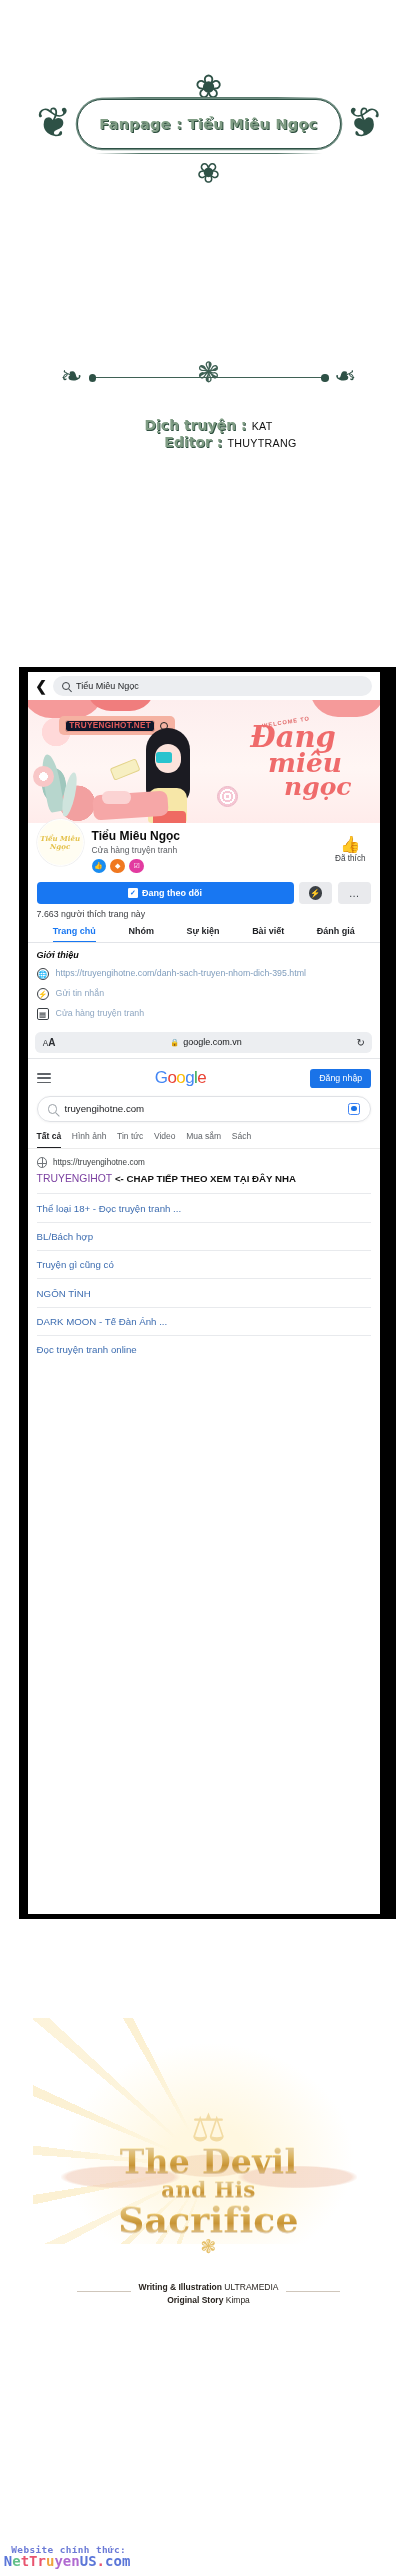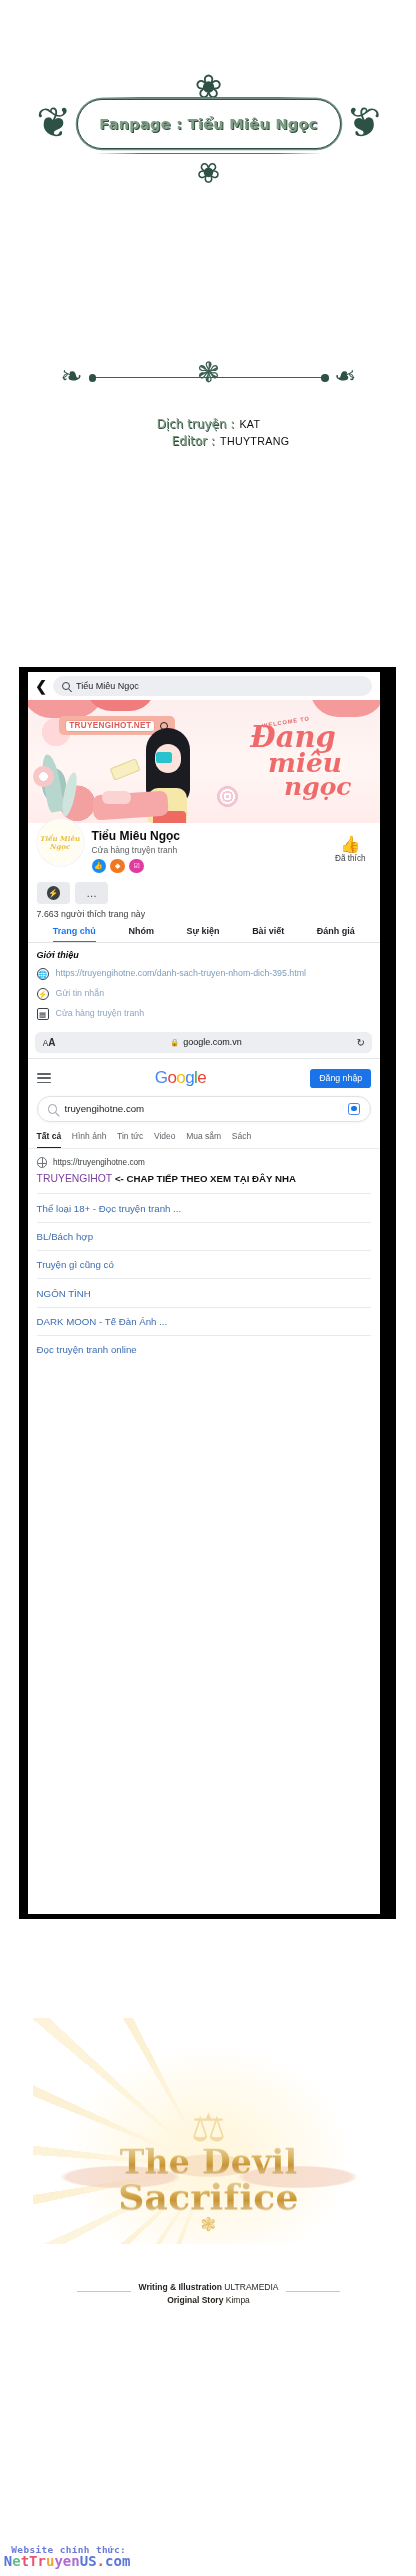--- a/index.html
+++ b/index.html
@@ -68,21 +68,21 @@
 
   .credit-line {
     position: absolute; left: 0; width: 417px;
     display: flex; justify-content: center; align-items: baseline;
     white-space: nowrap;
   }
   .credit-line.l1 { top: 165px; }
   .credit-line.l2 { top: 182px; padding-left: 44px; }
   .credit-label {
     font-family: "DejaVu Sans", sans-serif;
-    font-weight: 400; font-size: 12px; color: #7f9c84;
+    font-weight: 700; font-size: 14px; color: #7f9c84;
     text-shadow: 0.8px 0.8px 0 #2e4f3f, -0.3px -0.3px 0 #eaf2ea;
     margin-right: 5px;
   }
   .credit-value {
     font-family: "Liberation Sans", sans-serif;
     font-weight: 400; font-size: 10.7px; color: #111; letter-spacing: 0.3px;
   }
   .phone-shot {
     position: absolute; left: 19px; top: 667px; width: 377px; height: 1252px;
     background: #000; overflow: hidden;
@@ -125,21 +125,21 @@
   .cov-flower { position:absolute; left:5px; bottom:36px; width:21.4px; height:21.4px; border-radius:50%;
     background: radial-gradient(circle, #fff 0 28%, #f8c7c7 30% 100%); }
   .cov-url {
     position:absolute; left:31px; top:16.4px; height:19px;
     display:flex; align-items:center; gap:5px;
     padding: 0 6.3px; background:#f5b2a2; border-radius:5px;
   }
   .cov-url-text {
     font-family: "Liberation Sans", sans-serif; font-weight:700; font-size:8.2px;
     letter-spacing:0.3px; color:#e05a5a;
-    background:#ffffff; border:0.9px solid #f0a090; border-radius:3.1px; padding:0.6px 3.1px;
+    background:#0f172a; border:0.9px solid #f0a090; border-radius:3.1px; padding:0.6px 3.1px;
   }
   .cov-url-mag { width:8.2px;height:8.2px;border:1.3px solid #222;border-radius:50%; position:relative; }
   .cov-url-mag::after{content:"";position:absolute;right:-3.1px;bottom:-2.5px;width:4.4px;height:1.3px;background:#222;transform:rotate(45deg);}
   .cov-girl { position:absolute; left:113px; top:28px; width:54px; height:96px; }
   .cg-hair { position:absolute; left:5px; top:0; width:44px; height:77px; background:#1b1b22; border-radius:22.6px 22.6px 16.4px 16.4px; }
   .cg-face { position:absolute; left:14px; top:16.4px; width:26.4px; height:29px; background:#fce3dc; border-radius:14px; }
   .cg-cam  { position:absolute; left:15px; top:24px; width:16.4px; height:11.3px; background:#29c3ce; border-radius:2.5px; }
   .cg-body { position:absolute; left:7.5px; top:60px; width:39px; height:35px; background:#f7e7a8; border-radius:10px 10px 3.8px 3.8px; }
   .cg-skirt{ position:absolute; left:12.6px; top:83px; width:33px; height:15px; background:#ef6a62; border-radius:3.8px; }
   .cov-candy { position:absolute; left:83px; top:63px; width:28px; height:12.6px; background:#f7efc2; border:0.9px solid #e3d38a; border-radius:2.5px; transform:rotate(-22deg); }
@@ -412,20 +412,24 @@
           <span class="fb-badge bdg-pink">☑</span>
         </div>
       </div>
       <div class="fb-like-cta">
         <div class="fb-like-icon">👍</div>
         <div class="fb-like-label">Đã thích</div>
       </div>
     </div>
 
     <div class="fb-actions">
+      <div class="fb-follow-btn">
+        <span class="fb-follow-check">✓</span>
+        <span>Đang theo dõi</span>
+      </div>
       <div class="fb-sq-btn">
         <span class="fb-msgr">⚡</span>
       </div>
       <div class="fb-sq-btn">
         <span class="fb-dots">…</span>
       </div>
     </div>
     <div class="fb-likecount">7.663 người thích trang này</div>
 
     <div class="fb-tabs">
@@ -514,20 +518,21 @@
 
   </div>
 </div>
 
 <div class="sec-title">
   <div class="tc-rays"></div>
   <div class="tc-orn"></div>
   <div class="tc-crown">⚖</div>
   <div class="tc-title">
     <div class="tc-l1">The Devil</div>
+    <div class="tc-l2">and His</div>
     <div class="tc-l3">Sacrifice</div>
     <div class="tc-swirl">❃</div>
   </div>
   <div class="tc-credits">
     <div class="tc-cred-line">
       <span class="tc-rule"></span>
       <span class="tc-c1"><b>Writing &amp; Illustration</b> <span>ULTRAMEDIA</span></span>
       <span class="tc-rule"></span>
     </div>
     <div class="tc-c2"><b>Original Story</b> <span>Kimpa</span></div>

